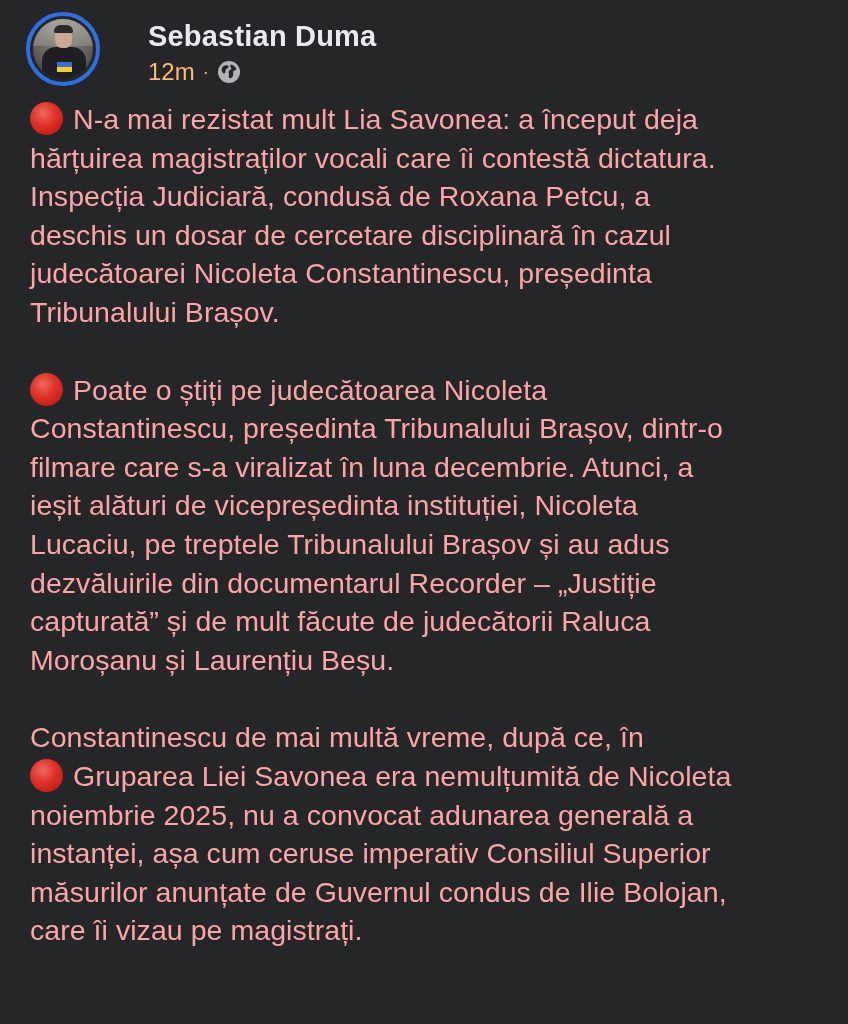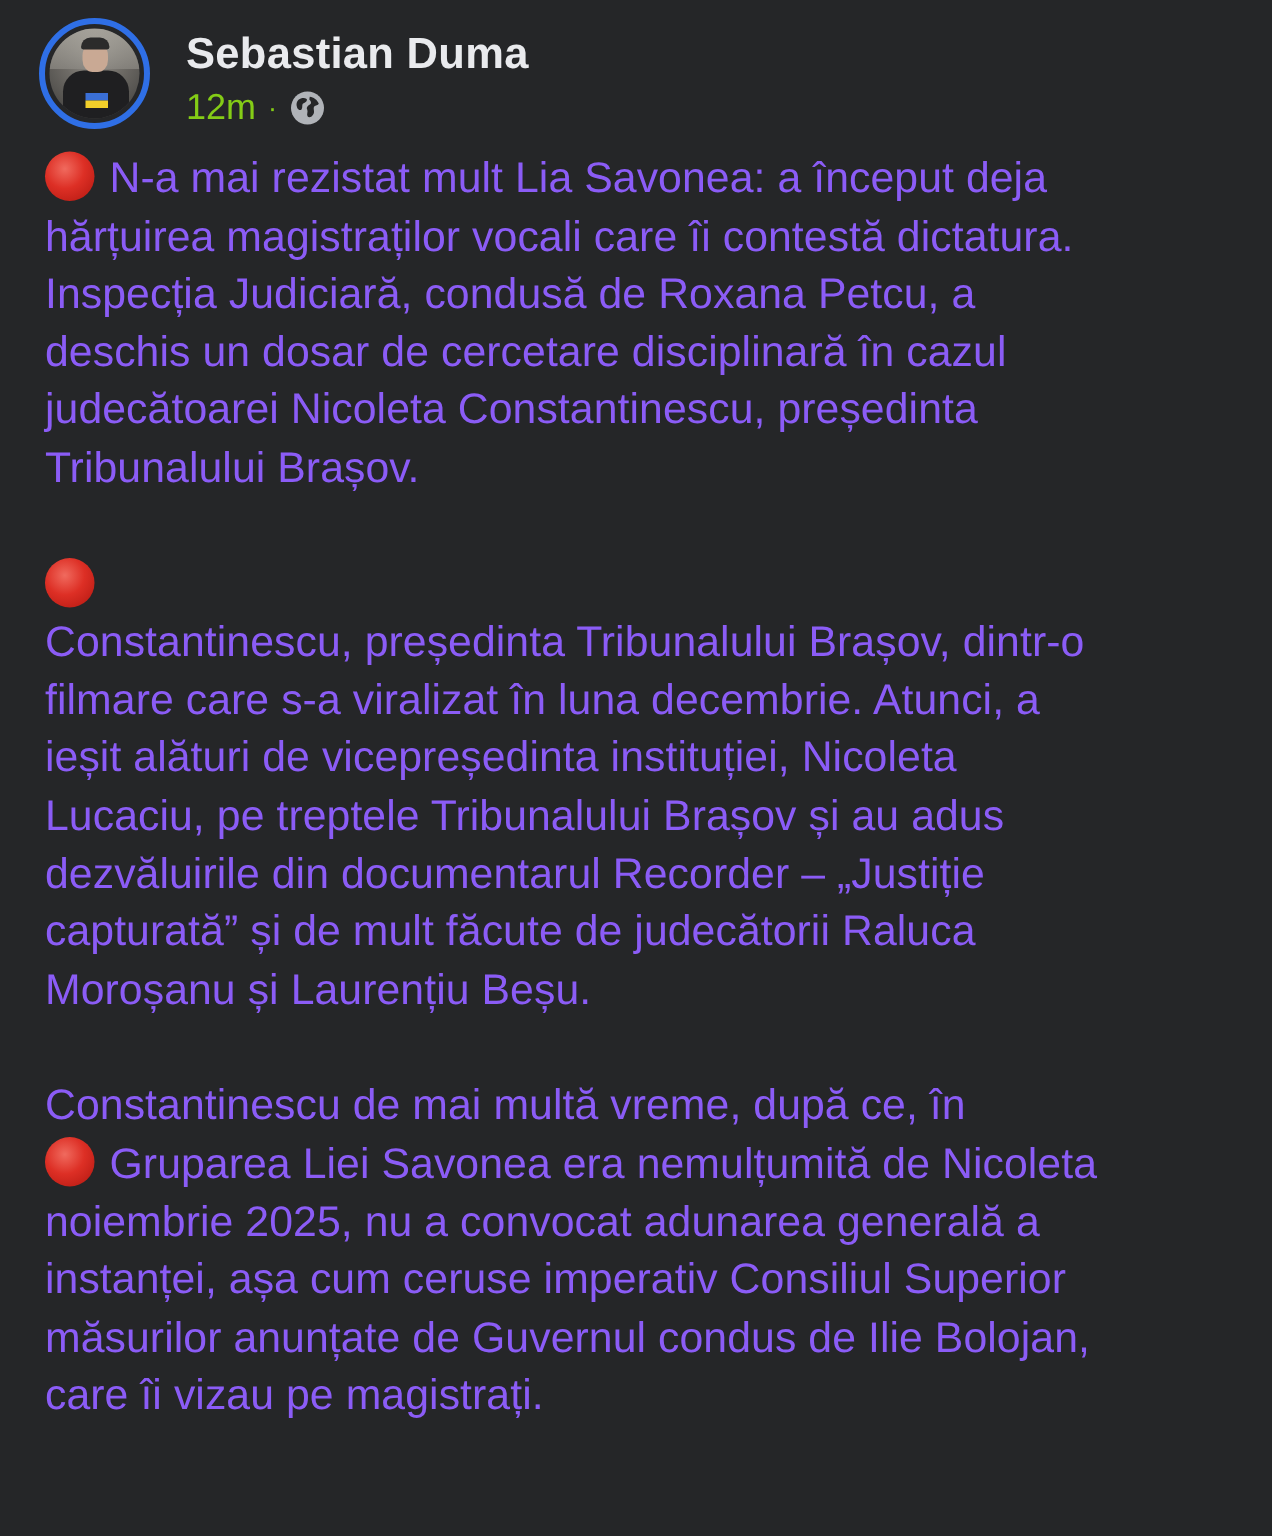--- a/index.html
+++ b/index.html
@@ -23,20 +23,21 @@
       height: 1024px;
     }
     
     .header {
       position: absolute;
       left: 26px;
       top: 12px;
       height: 80px;
       display: flex;
       align-items: flex-start;
+      gap: 24px;
     }
     .avatar-ring {
       width: 74px;
       height: 74px;
       border-radius: 50%;
       border: 4px solid #2f6fe6;
       box-sizing: border-box;
       padding: 3px;
       background: #252628;
       flex: 0 0 auto;
@@ -92,21 +93,21 @@
       font-size: 29px;
       font-weight: bold;
       color: #e9eaed;
       letter-spacing: 0.2px;
       line-height: 34px;
     }
     .subline {
       display: flex;
       align-items: center;
       margin-top: 5px;
-      color: #84cc16;
+      color: #fdba74;
       font-size: 24px;
       line-height: 28px;
     }
     .subline .dot {
       margin: 0 8px;
       font-size: 18px;
     }
     .globe {
       width: 24px;
       height: 24px;
@@ -120,21 +121,21 @@
       top: 100px;
       width: 800px;
     }
     .para {
       margin: 0 0 39px 0;
     }
     .line {
       font-size: 28.5px;
       line-height: 38.6px;
       white-space: nowrap;
-      color: #8b5cf6;
+      color: #fca5a5;
       letter-spacing: 0.05px;
     }
     .reddot {
       display: inline-block;
       width: 33px;
       height: 33px;
       border-radius: 50%;
       background: radial-gradient(circle at 40% 35%, #f06a5e 0%, #dd2f25 45%, #b0160f 100%);
       vertical-align: -6px;
       margin-right: 10px;
@@ -180,21 +181,21 @@
     <div class="para">
       <div class="line"><span class="reddot"></span><span>N-a mai rezistat mult Lia Savonea: a început deja</span></div>
       <div class="line">hărțuirea magistraților vocali care îi contestă dictatura.</div>
       <div class="line">Inspecția Judiciară, condusă de Roxana Petcu, a</div>
       <div class="line">deschis un dosar de cercetare disciplinară în cazul</div>
       <div class="line">judecătoarei Nicoleta Constantinescu, președinta</div>
       <div class="line">Tribunalului Brașov.</div>
     </div>
 
     <div class="para">
-      <div class="line"><span class="reddot"></span></div>
+      <div class="line"><span class="reddot"></span><span>Poate o știți pe judecătoarea Nicoleta</span></div>
       <div class="line">Constantinescu, președinta Tribunalului Brașov, dintr-o</div>
       <div class="line">filmare care s-a viralizat în luna decembrie. Atunci, a</div>
       <div class="line">ieșit alături de vicepreședinta instituției, Nicoleta</div>
       <div class="line">Lucaciu, pe treptele Tribunalului Brașov și au adus</div>
       <div class="line">dezvăluirile din documentarul Recorder – „Justiție</div>
       <div class="line">capturată” și de mult făcute de judecătorii Raluca</div>
       <div class="line">Moroșanu și Laurențiu Beșu.</div>
     </div>
 
     <div class="para">

